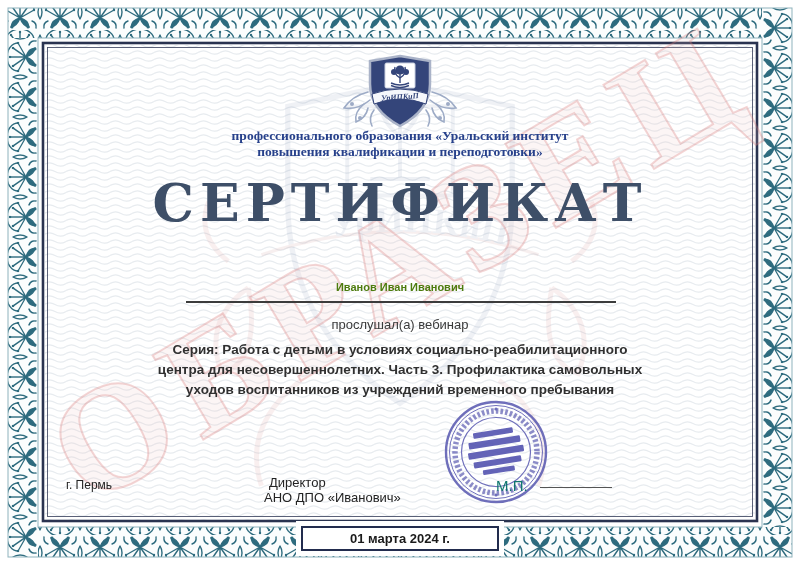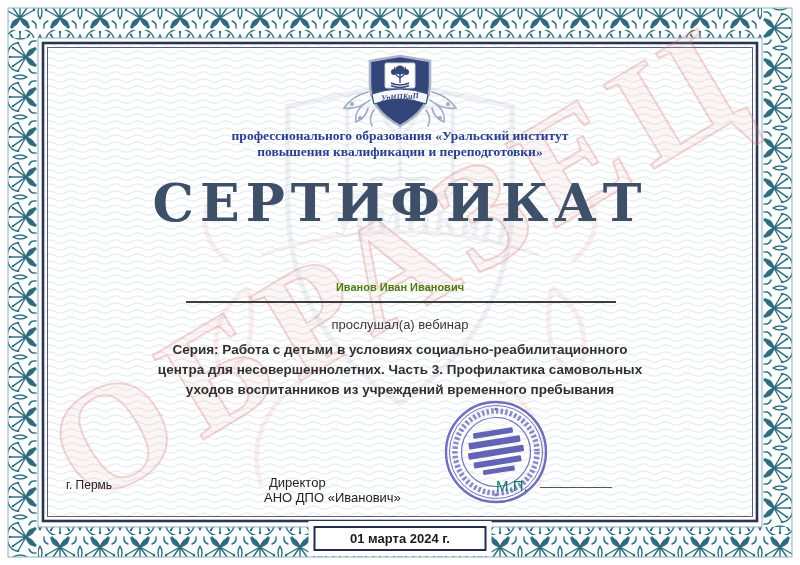--- a/index.html
+++ b/index.html
@@ -31,21 +31,21 @@
   #course{top:340px;z-index:2;font-size:13.5px;font-weight:bold;line-height:20px;color:#303030;}
   #city{left:66px;top:478px;z-index:2;font-size:12px;color:#232323;}
   #director{left:264px;top:463px;z-index:2;font-size:13px;line-height:15px;color:#232323;margin-top:12px;}
   #director .role{padding-left:5px;}
   #stamp{left:440px;top:396px;width:112px;height:112px;z-index:3;}
   #seal-label{left:496px;top:477px;z-index:4;font-size:15px;color:#0f766e;}
   #sig-line{left:540px;top:487px;width:72px;border-top:1.5px solid #555;z-index:4;}
   #disclaimer{top:502px;z-index:2;font-size:11px;color:#5c5c5c;}
   #date-box{
     left:50%;top:526px;transform:translateX(-50%);z-index:5;
-    width:173px;height:25px;box-sizing:border-box;background:#ffffff;
+    width:198px;height:25px;box-sizing:border-box;background:#ffffff;
     border:2px solid #222c4e;box-shadow:0 0 0 5px #ffffff;
     display:flex;align-items:center;justify-content:center;
     font-size:13px;font-weight:bold;color:#1a1a1a;
   }
 </style>
 </head>
 <body>
 
 <div id="page">
 

